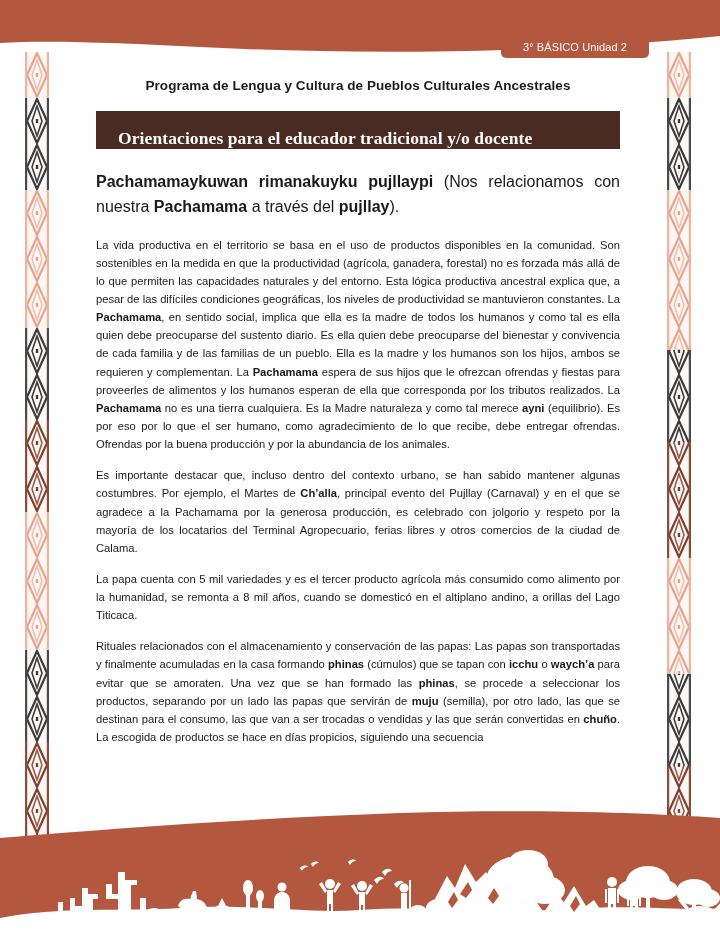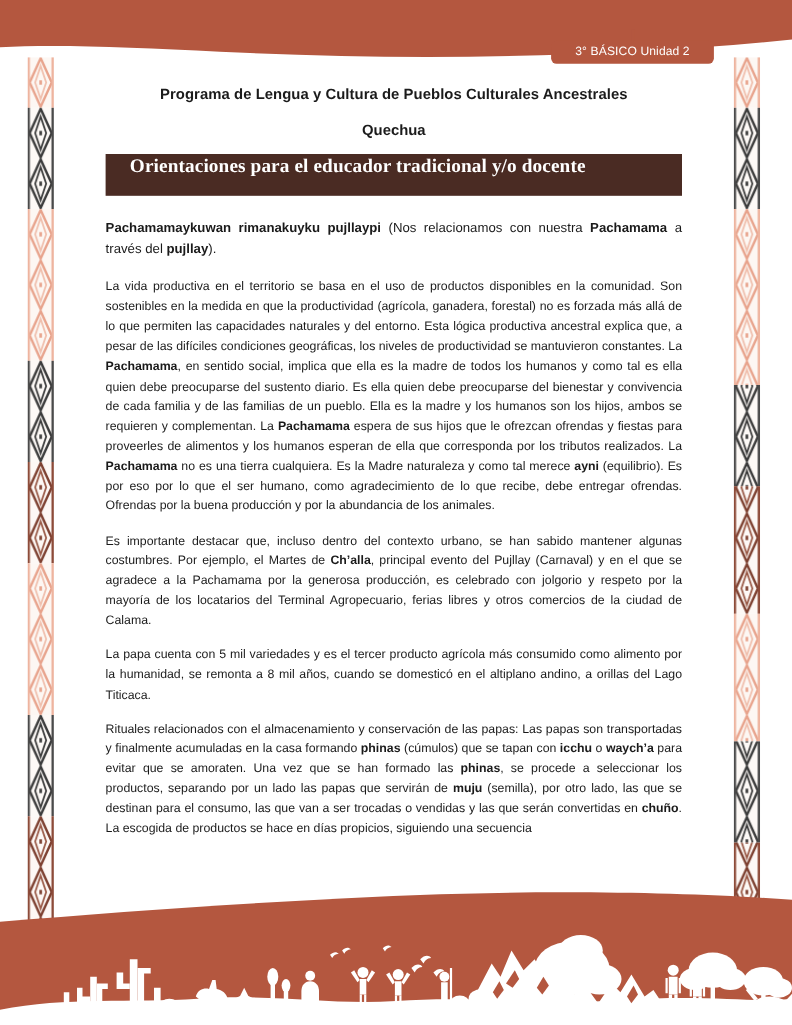--- a/index.html
+++ b/index.html
@@ -100,41 +100,41 @@
     font-weight: bold;
     color: #1b1b1b;
     margin: 0 0 14px 0;
   }
 
   .section-bar {
     background: #4a2b23;
     height: 38px;
     width: 524px;
     display: flex;
-    align-items: flex-start;
+    align-items: flex-end;
     margin-bottom: 20px;
   }
   .section-bar-text {
     color: #ffffff;
     font-family: "Liberation Serif", serif;
     font-weight: bold;
     font-size: 17.5px;
     padding-left: 22px;
     letter-spacing: .1px;
     white-space: nowrap;
   }
 
   .label-line {
     font-size: 11.2px;
     margin: 0 0 14px 0;
     color: #1a1a1a;
   }
 
   .cultural-block {
-    font-size: 12px;
+    font-size: 16px;
     line-height: 1.58;
     text-align: justify;
     text-justify: inter-word;
     margin: 0 0 16px 0;
   }
   .cultural-block .ln { display: block; }
 
   p.body-par {
     font-size: 11.2px;
     line-height: 1.62;
@@ -220,21 +220,20 @@
       <rect x="0" y="390" width="24" height="116" fill="url(#weaveBrown)"></rect>
       <rect x="0" y="506" width="24" height="116" fill="url(#weaveSalmon)"></rect>
       <rect x="0" y="622" width="24" height="92" fill="url(#weaveDark)"></rect>
       <rect x="0" y="714" width="24" height="76" fill="url(#weaveBrown)"></rect>
     </svg>
   </div>
 
   <div class="content">
 
     <div class="program-title">Programa de Lengua y Cultura de Pueblos Culturales Ancestrales</div>
-    <div class="language-title">Quechua</div>
 
     <div class="section-bar">
       <span class="section-bar-text">Orientaciones para el educador tradicional y/o docente</span>
     </div>
 
 
     <div class="cultural-block">
       <span class="ln">
         <b>Pachamamaykuwan rimanakuyku pujllaypi</b><span> (Nos relacionamos con nuestra </span><b>Pachamama</b><span> a través del </span><b>pujllay</b><span>).</span>
       </span>

